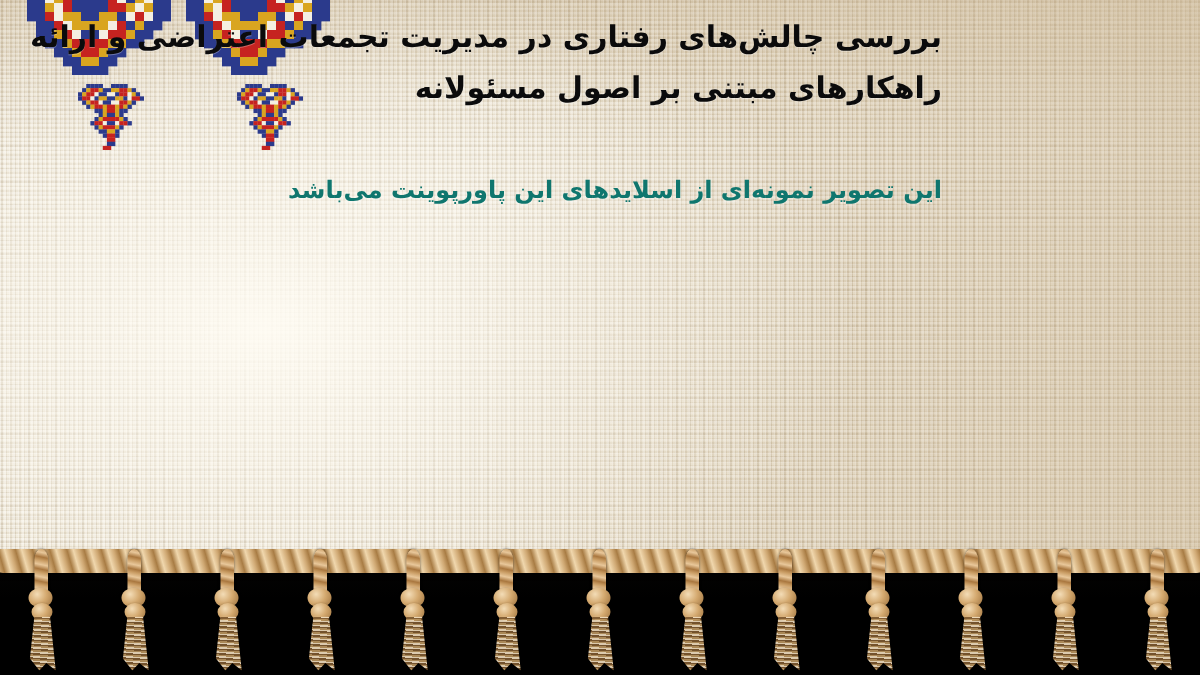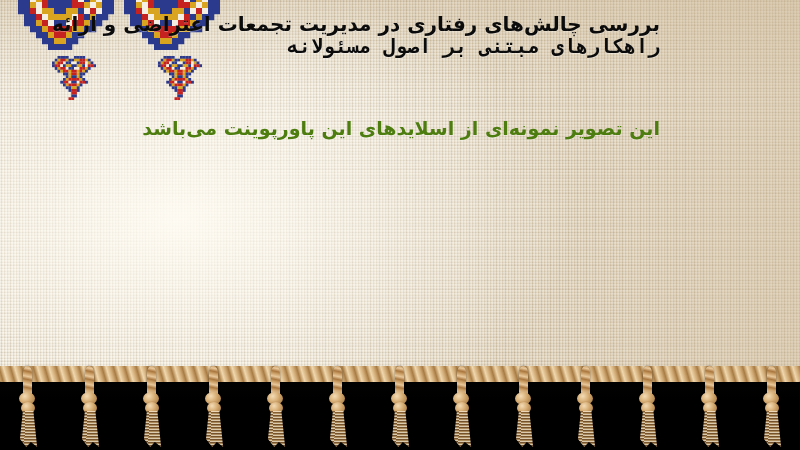--- a/index.html
+++ b/index.html
@@ -120,40 +120,39 @@
   }
   .pendant { position: absolute; }
 
   
   #textlayer {
     position: absolute;
     left: 0; top: 0;
     width: 640px; height: 378px;
     direction: rtl;
     text-align: left;
-    padding-left: 32px;
   }
   .title-line {
     position: absolute;
     right: 12px;
     color: #0b0b0c;
     font-size: 20px;
     font-weight: 700;
     letter-spacing: 0px;
     white-space: nowrap;
     text-shadow: 0 1px 0 rgba(255,255,255,0.30);
   }
   #title-1 { top: 12px; }
-  #title-2 { top: 34px; font-family: Liberation Mono, monospace; }
+  #title-2 { top: 46px; }
 
   .body-line {
     position: absolute;
     right: 12px;
-    color: #4d7c0f;
-    font-size: 19px;
+    color: #0f766e;
+    font-size: 16px;
     font-weight: 700;
     white-space: nowrap;
     text-shadow: 0 1px 0 rgba(255,255,255,0.28);
   }
   #body-1 { top: 117px; }
   #body-2 { top: 160px; }
   #body-3 { top: 203px; }
 </style>
 </head>
 <body>

